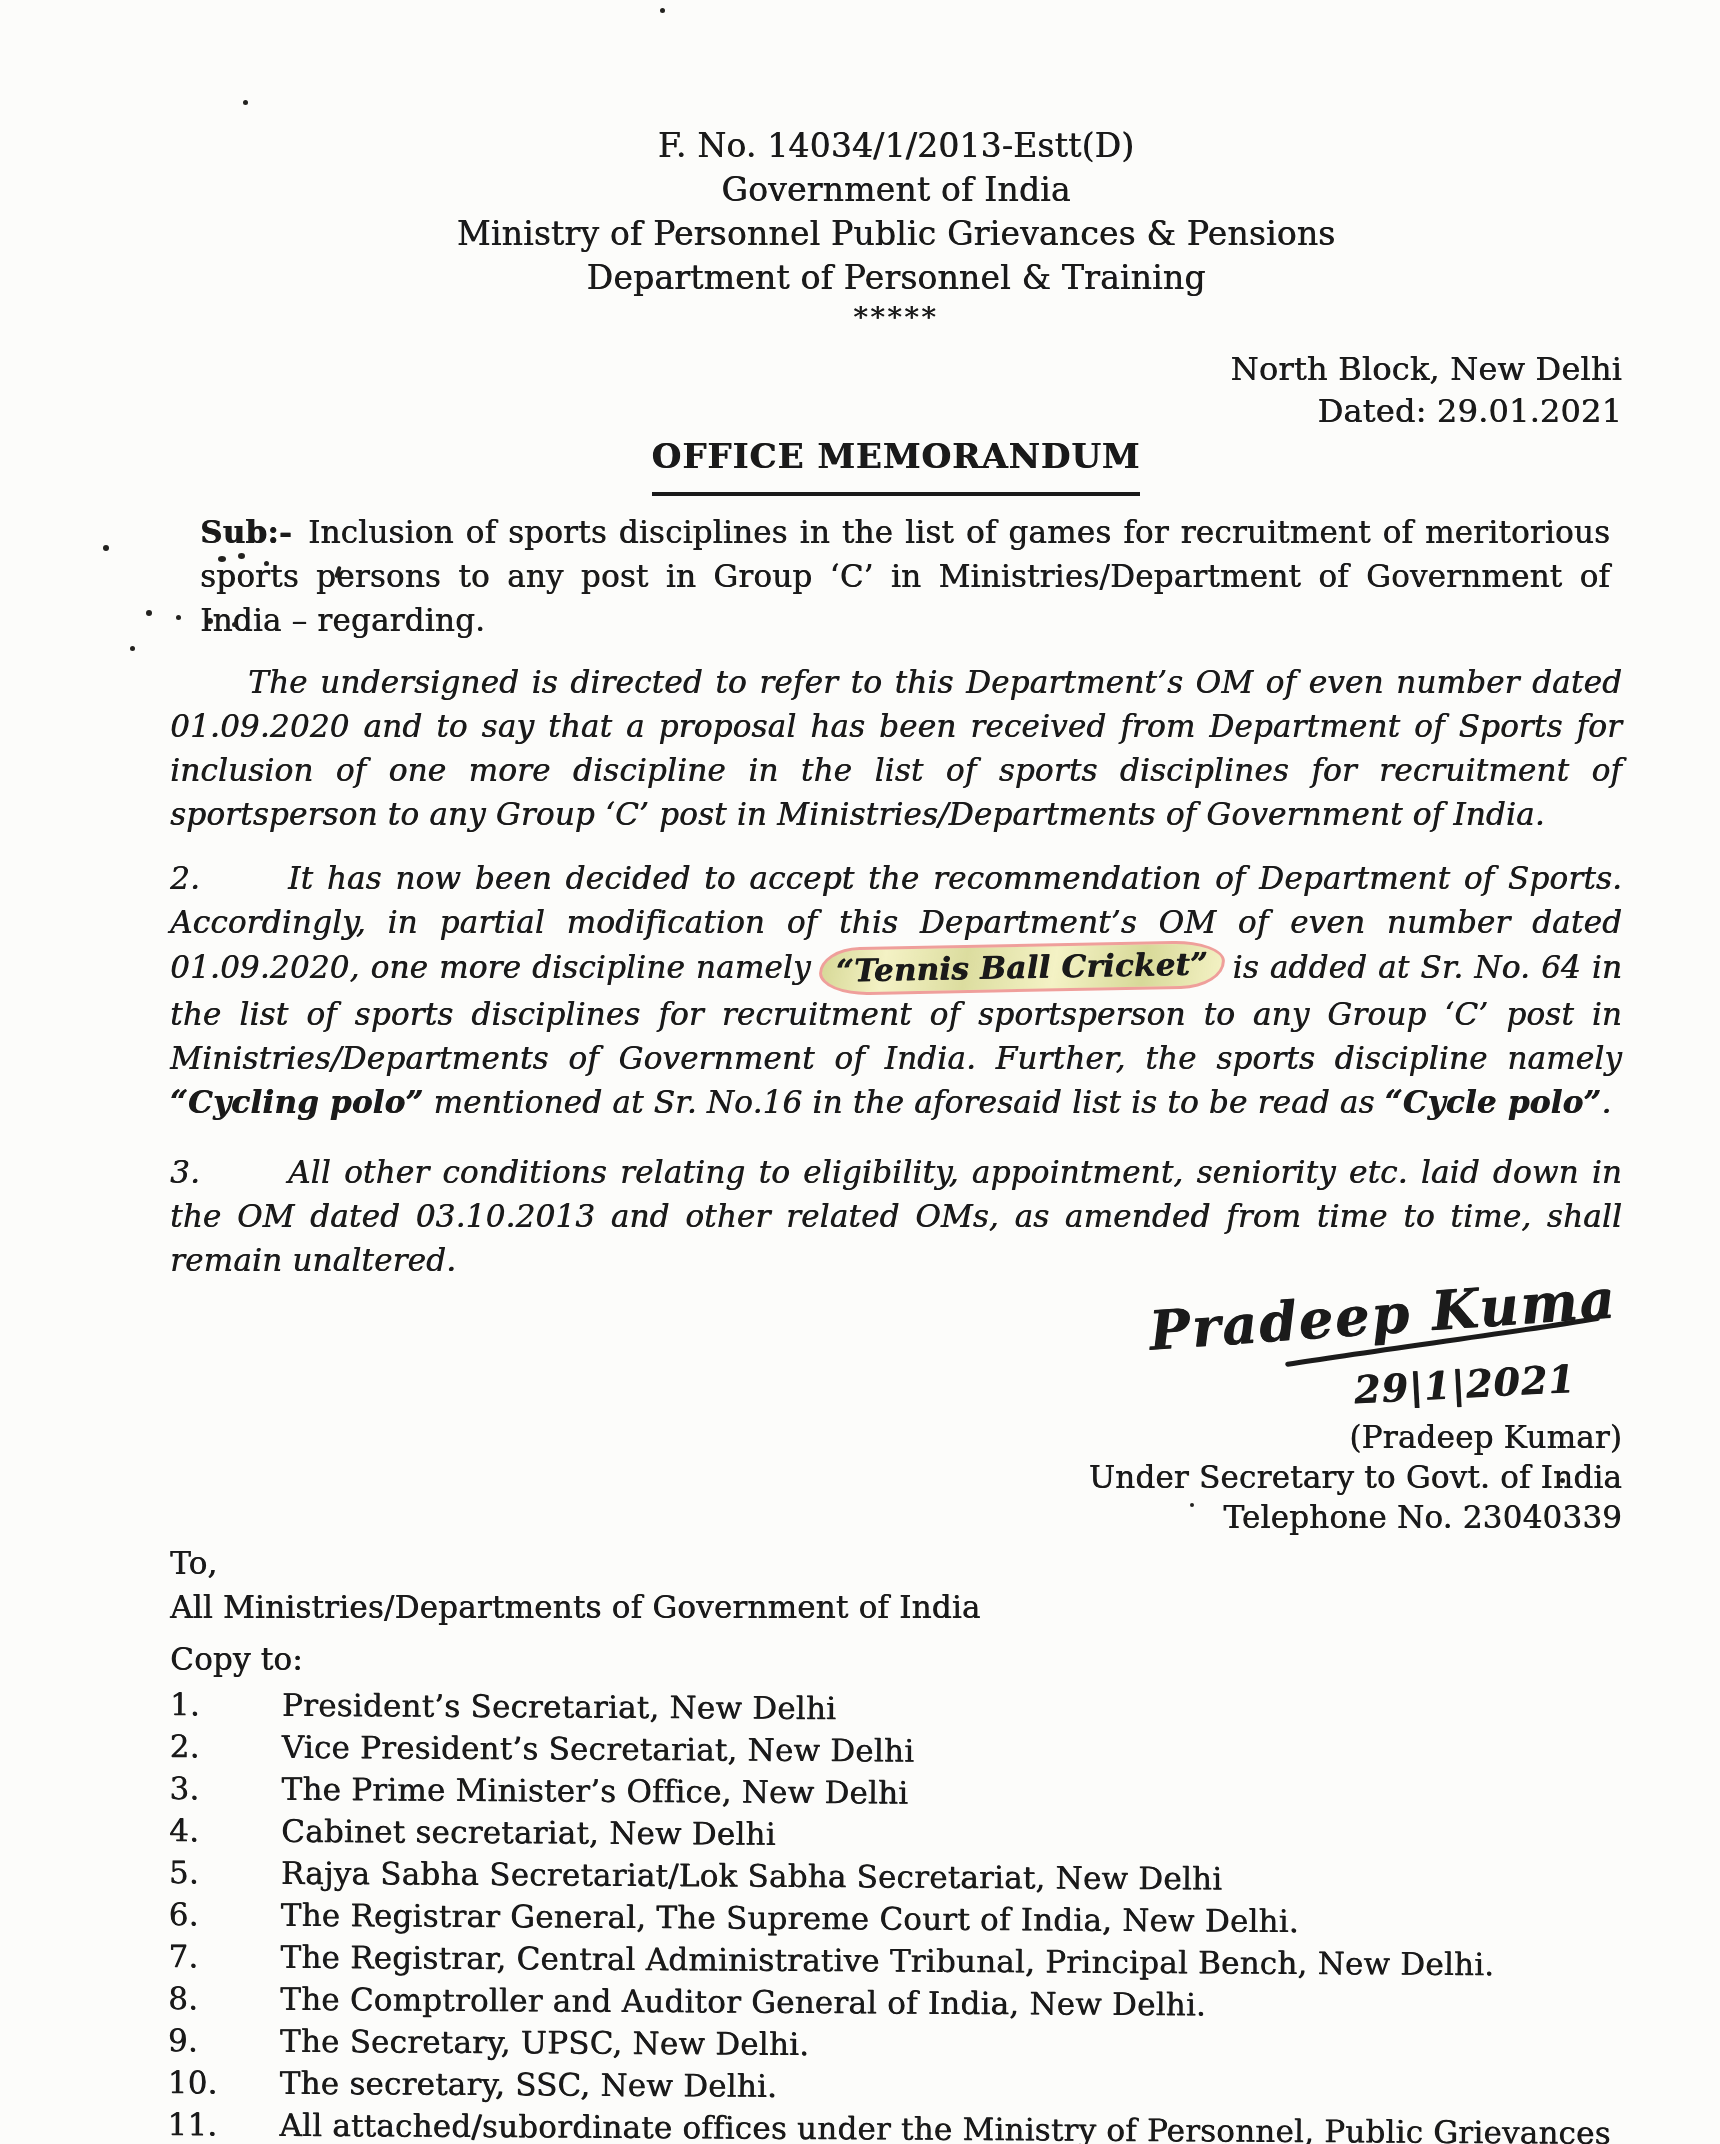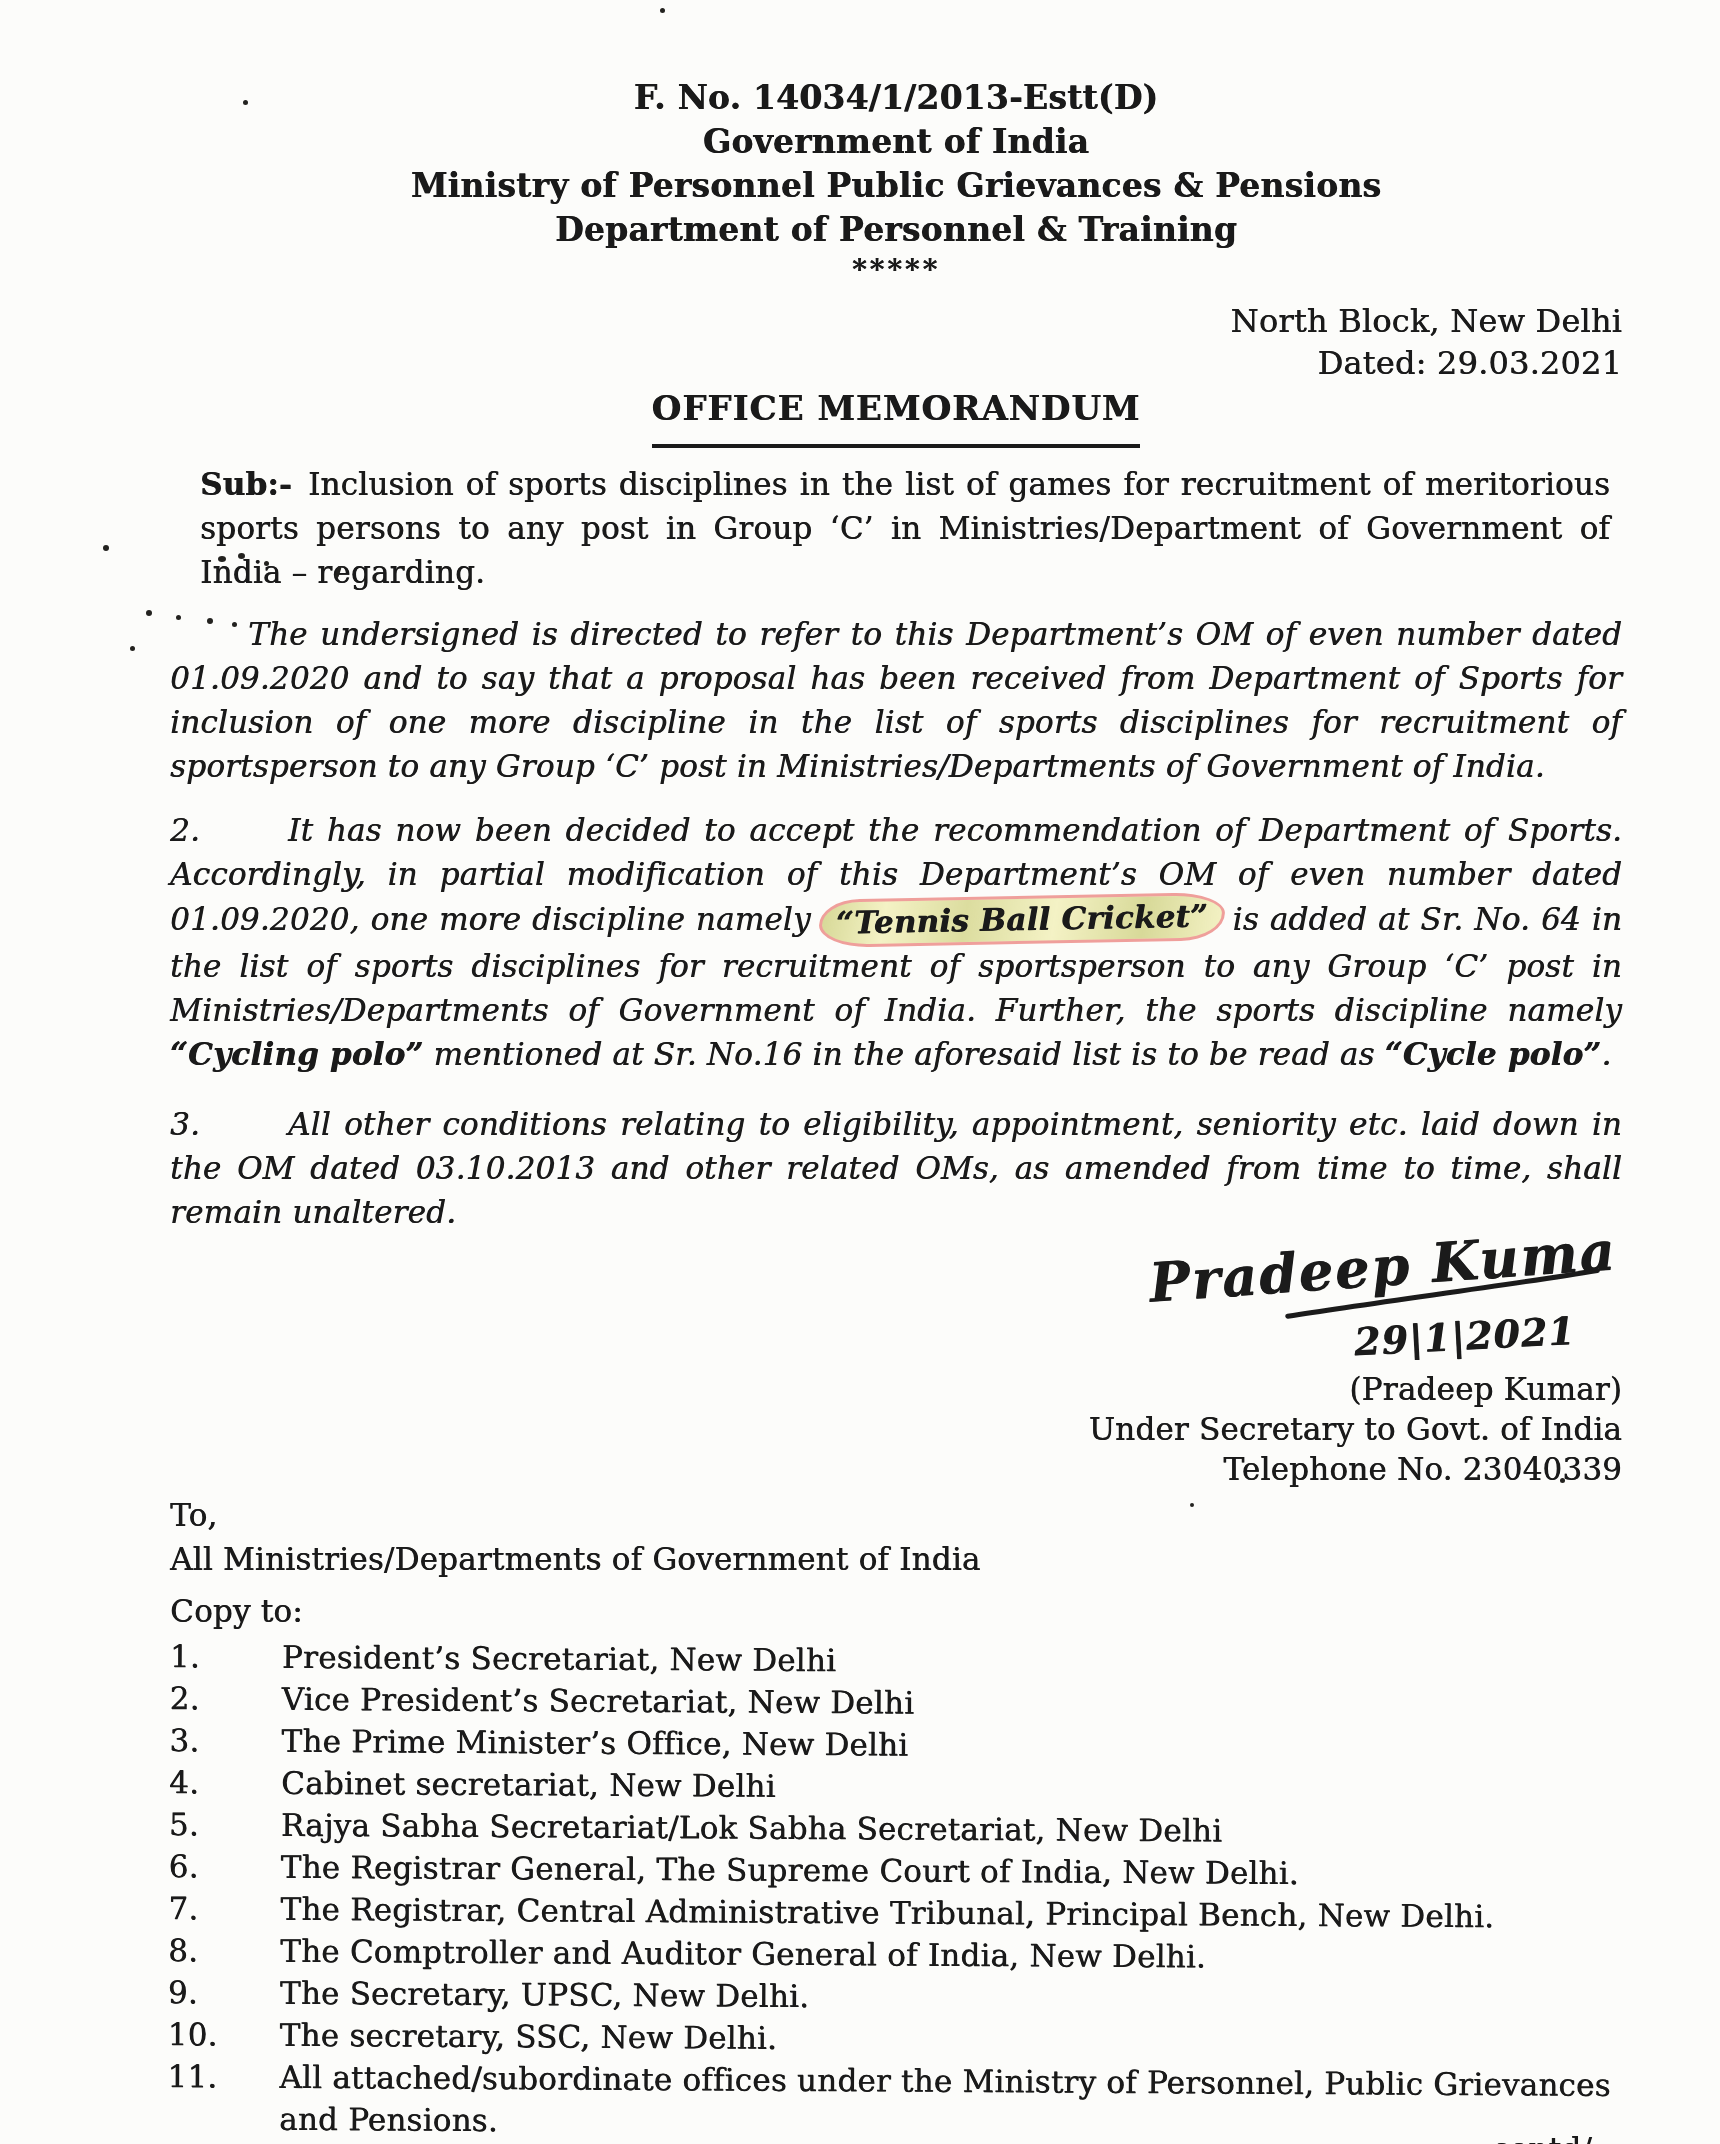--- a/index.html
+++ b/index.html
@@ -16,21 +16,21 @@
     background:var(--paper);
     color:var(--ink);
     font-family:"DejaVu Serif","Liberation Serif",serif;
     font-size:31px;
     line-height:44px;
     text-shadow:0.55px 0.3px 0 currentColor;
     letter-spacing:0.2px;
     overflow:hidden;
   }
   .content{padding:76px 98px 0 170px;}
-  .doc-header{text-align:center;font-weight:bold;font-size:33px;line-height:44px;}
+  .doc-header{text-align:center;font-weight:normal;font-size:33px;line-height:44px;margin-top:48px;}
   .stars{font-size:28px;line-height:36px;letter-spacing:3px;}
   .place-date{text-align:right;font-size:32px;line-height:42px;margin-top:12px;}
   .title-wrap{text-align:center;margin-top:2px;}
   .memo-title{
     display:inline-block;font-weight:bold;font-size:34px;letter-spacing:1px;
     border-bottom:4px solid var(--ink);padding-bottom:14px;line-height:44px;
   }
   .subject{margin:14px 12px 0 30px;text-align:justify;}
   .sub-label{font-weight:bold;margin-right:16px;}
   .para{text-align:justify;font-style:italic;}
@@ -75,21 +75,21 @@
     <div class="doc-header">
       <div>F. No. 14034/1/2013-Estt(D)</div>
       <div>Government of India</div>
       <div>Ministry of Personnel Public Grievances &amp; Pensions</div>
       <div>Department of Personnel &amp; Training</div>
       <div class="stars">*****</div>
     </div>
 
     <div class="place-date">
       <div>North Block, New Delhi</div>
-      <div>Dated:  29.03.2021</div>
+      <div>Dated:  29.01.2021</div>
     </div>
 
     <div class="title-wrap">
       <span class="memo-title">OFFICE MEMORANDUM</span>
     </div>
 
     <p class="subject"><span class="sub-label">Sub:-</span><span>Inclusion of sports disciplines in the list of games for recruitment of meritorious sports persons to any post in Group ‘C’ in Ministries/Department of Government of India – regarding.</span></p>
 
     <p class="para para1">The undersigned is directed to refer to this Department’s OM of even number dated 01.09.2020 and to say that a proposal has been received from Department of Sports for inclusion of one more discipline in the list of sports disciplines for recruitment of sportsperson to any Group ‘C’ post in Ministries/Departments of Government of India.</p>
 

